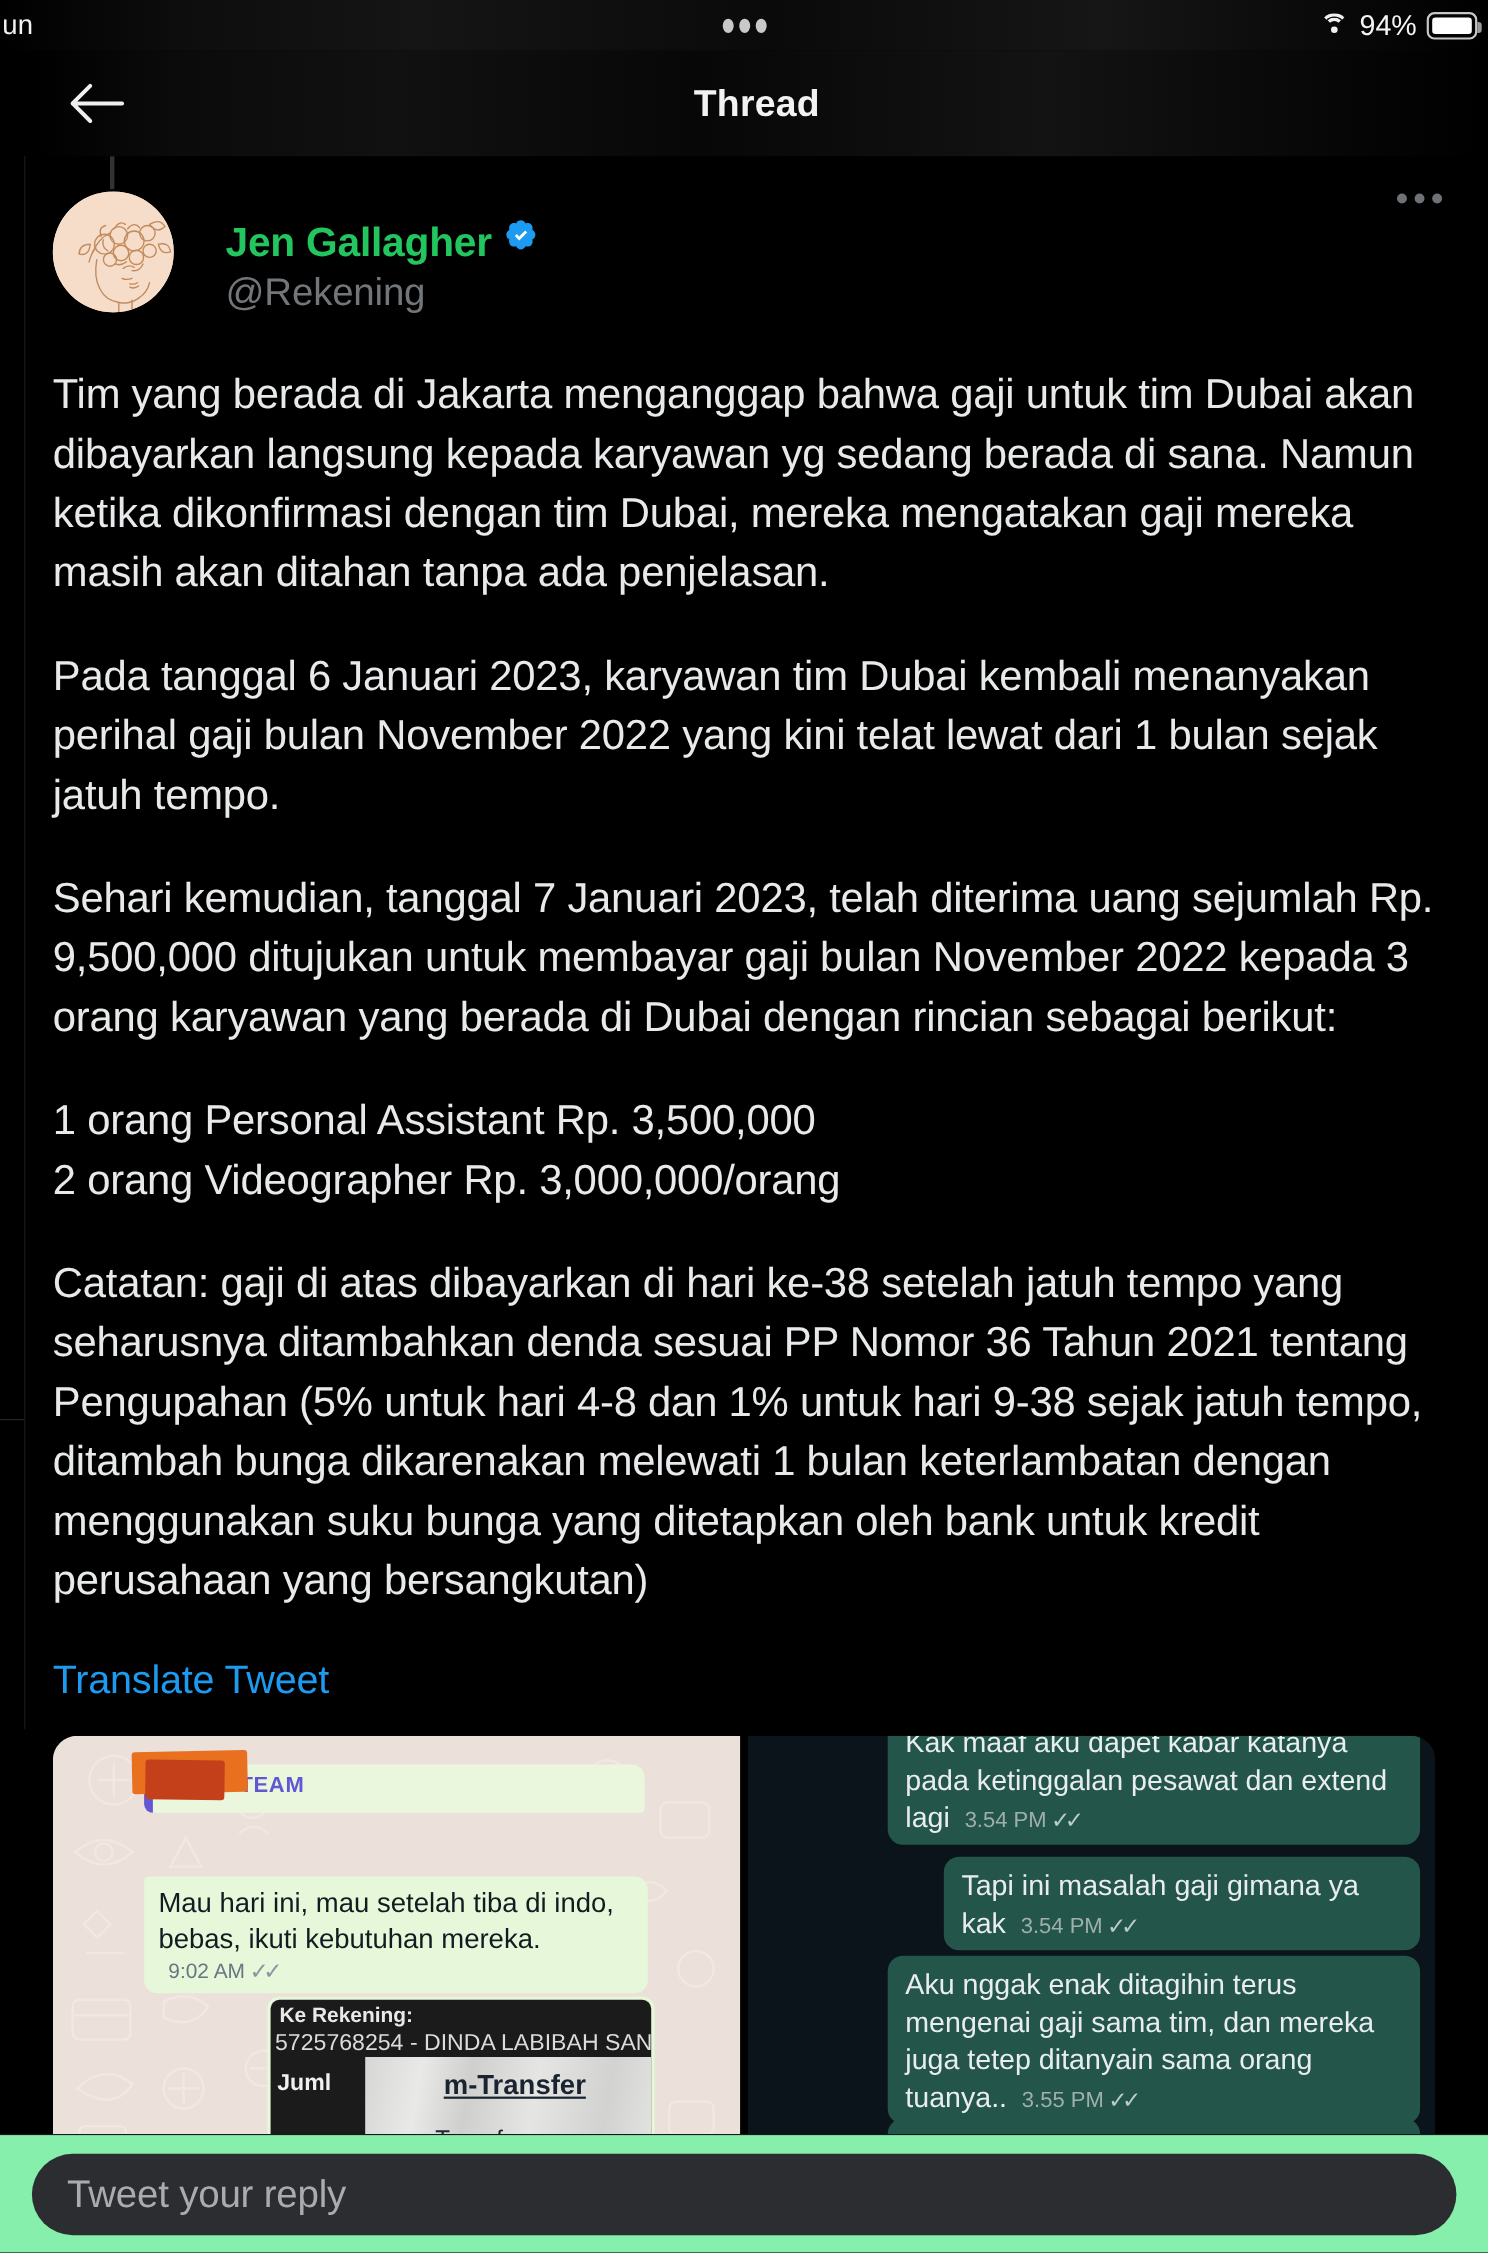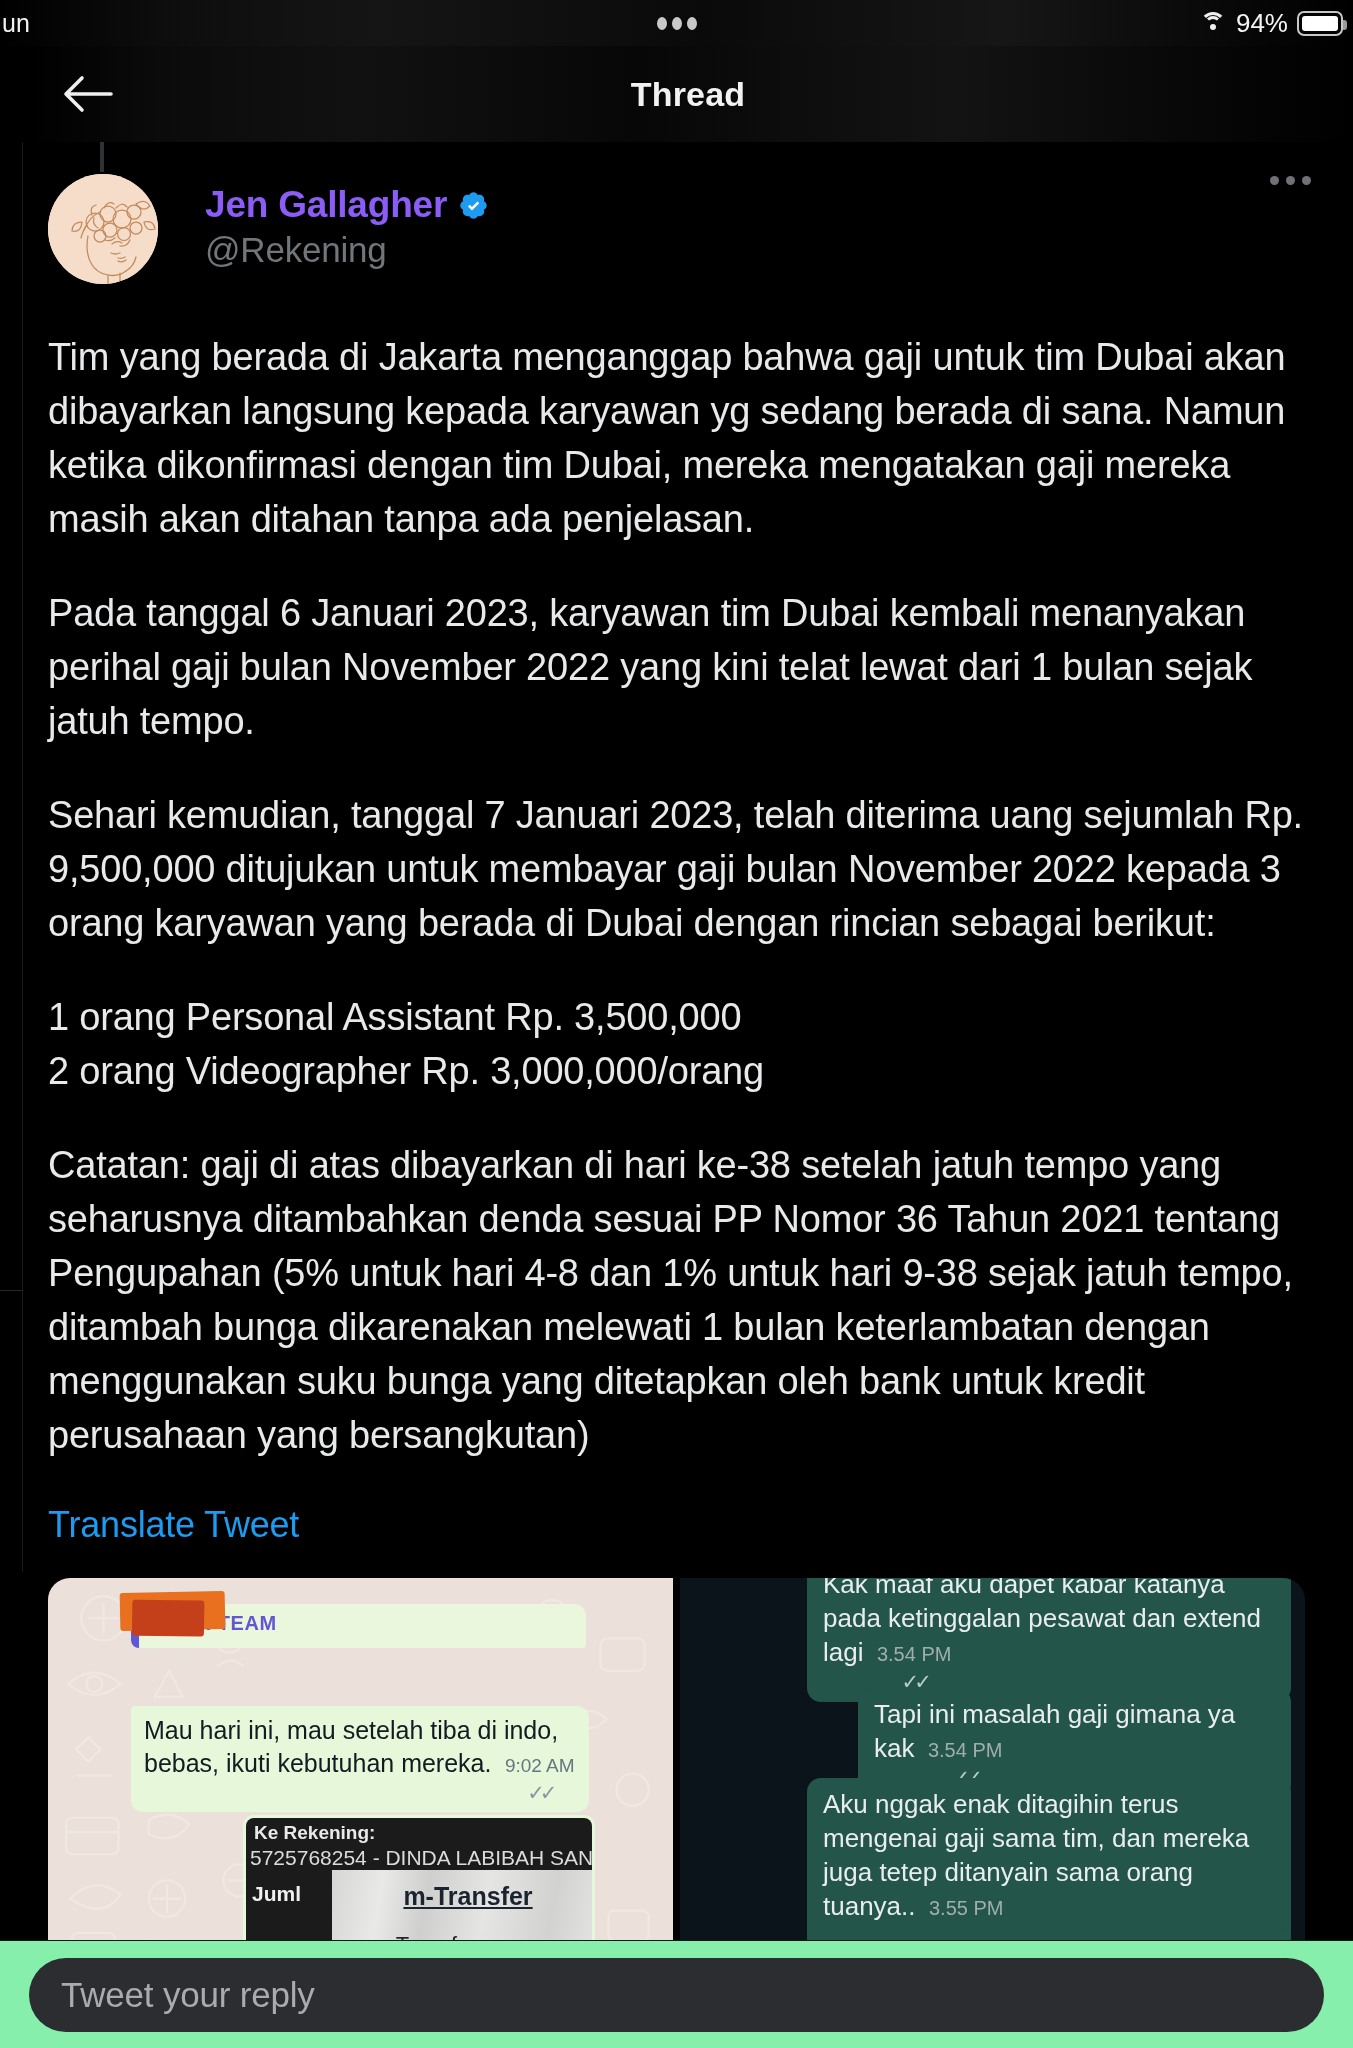--- a/index.html
+++ b/index.html
@@ -114,22 +114,23 @@
   }
   .avatar {
     width: 110px; height: 110px; border-radius: 50%;
     background: #f3dcc9; overflow: hidden;
     flex-shrink: 0; position: relative;
   }
   .avatar svg { display: block; width: 110px; height: 110px; }
   .names { margin-left: 47px; padding-top: 10px; }
   .display-row { display: flex; align-items: center; gap: 11px; }
   .display-name {
-    color: #8b5cf6; font-size: 37px; font-weight: bold;
+    color: #22c55e; font-size: 37px; font-weight: bold;
     letter-spacing: -.2px;
+    margin-top: 16px;
   }
   .verified { width: 31px; height: 31px; flex-shrink: 0; }
   .handle {
     color: #71767b; font-size: 35px; font-weight: 400;
     margin-top: 4px; letter-spacing: -.2px;
   }
   .more-dots {
     position: absolute; right: 42px; top: 34px;
     display: flex; gap: 7px; align-items: center; cursor: pointer;
   }
@@ -207,21 +208,21 @@
     border-radius: 4px 12px 12px 12px;
     padding: 8px 14px 7px 13px;
   }
   .wa-bubble-out .msg {
     color: #111b21; font-size: 25px; line-height: 33px;
     display: inline;
   }
   .wa-meta {
     display: inline-flex; align-items: center; gap: 4px;
     margin-left: 9px; vertical-align: baseline;
-    color: #667781; font-size: 19px; flex-direction: column;
+    color: #667781; font-size: 19px;
   }
   .ticks { color: #8696a0; font-size: 21px; letter-spacing: -5px; }
   .receipt-photo {
     position: absolute; left: 198px; top: 240px;
     width: 346px; height: 160px;
     background: #1b1b1b; border-radius: 8px 8px 0 0; overflow: hidden;
     box-shadow: 0 0 0 3px #e7f7d9;
   }
   .rp-line1 {
     position: absolute; left: 8px; top: 4px;

